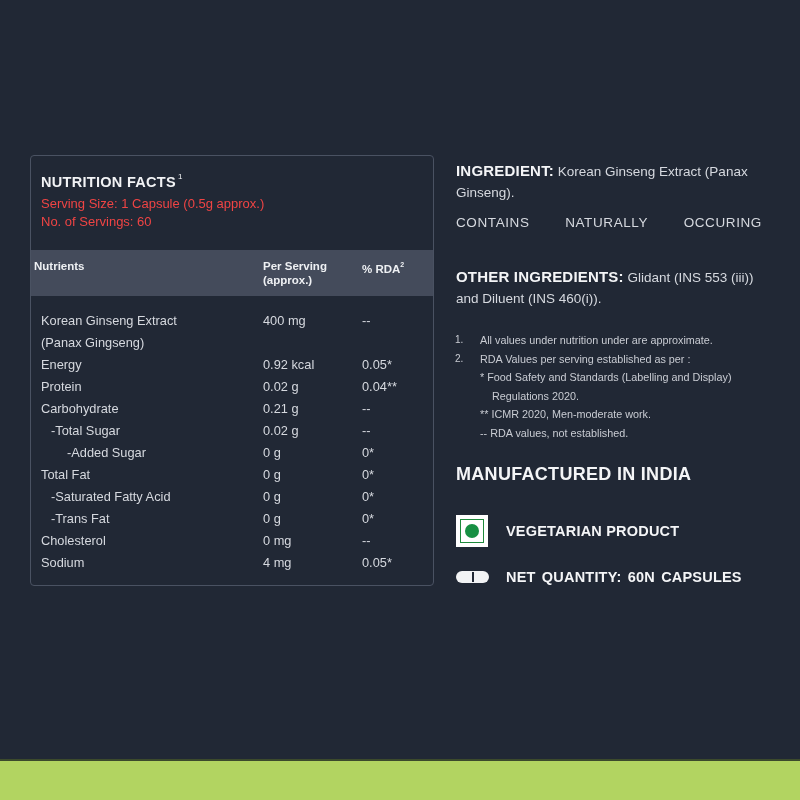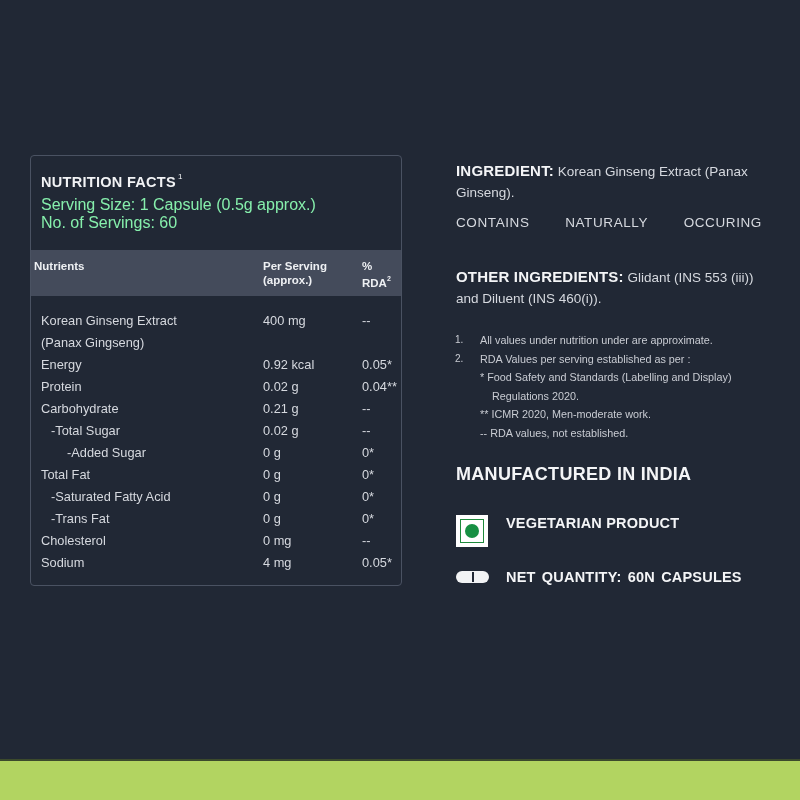--- a/index.html
+++ b/index.html
@@ -9,30 +9,30 @@
     font-family: "Liberation Sans", "DejaVu Sans", sans-serif;
     color: #d6d9df;
     position: relative;
   }
   .page { position: absolute; left: 0; top: 0; width: 800px; height: 760px; background: #212835; }
   .bottom-band { position: absolute; left: 0; top: 761px; width: 800px; height: 39px; background: #b2d461; }
   .bottom-band-edge { position: absolute; left: 0; top: 759px; width: 800px; height: 2px; background: #3c4a2c; }
 
   
   .card {
-    position: absolute; left: 30px; top: 155px; width: 372px; height: 431px;
+    position: absolute; left: 30px; top: 155px; width: 404px; height: 431px;
     border: 1.5px solid #4a5262; border-radius: 4px; background: #212835;
     overflow: hidden;
   }
   .card-title {
     position: absolute; left: 10px; top: 18px;
     font-weight: bold; font-size: 14.5px; color: #f2f3f5; letter-spacing: 0.3px;
   }
   .card-title sup { font-size: 8px; font-weight: normal; position: relative; top: -2px; margin-left: 2px; }
-  .card-sub { position: absolute; left: 10px; font-size: 16px; color: #86efac; }
+  .card-sub { position: absolute; left: 10px; font-size: 13px; color: #ef4444; }
   .card-sub.s1 { top: 40px; }
   .card-sub.s2 { top: 58px; }
 
   .thead {
     position: absolute; left: 0; top: 94px; width: 100%; height: 46px;
     background: #444b5b;
   }
   .th { position: absolute; top: 9px; font-weight: bold; font-size: 11.5px; color: #eef0f3; line-height: 14px; }
   .th.c1 { left: 3px; }
   .th.c2 { left: 232px; }
@@ -56,21 +56,21 @@
   .other b { font-size: 15px; color: #f4f5f7; letter-spacing: 0.2px; }
 
   .notes { position: absolute; left: 455px; top: 331px; width: 330px; font-size: 10.8px; color: #c9ccd3; line-height: 18.5px; }
   .note { position: relative; padding-left: 25px; }
   .note .num { position: absolute; left: 0; top: 0; font-size: 10px; }
   .note.sub { padding-left: 25px; }
   .note.sub2 { padding-left: 37px; }
 
   .manuf { position: absolute; left: 456px; top: 464px; font-size: 18px; font-weight: bold; color: #f4f5f7; letter-spacing: 0.3px; }
 
-  .veg-row { position: absolute; left: 456px; top: 515px; height: 32px; display: flex; }
+  .veg-row { position: absolute; left: 456px; top: 515px; height: 32px; display: flex; align-items: center; }
   .veg-icon {
     width: 32px; height: 32px; background: #ffffff; border: 2px solid #ffffff; position: relative;
   }
   .veg-icon .inner {
     position: absolute; left: 2px; top: 2px; right: 2px; bottom: 2px; border: 1.5px solid #1e8a3c; background: #fff;
   }
   .veg-icon .dot {
     position: absolute; left: 50%; top: 50%; width: 14px; height: 14px; margin: -7px 0 0 -7px; border-radius: 50%; background: #179043;
   }
   .veg-label { margin-left: 18px; font-size: 14.5px; font-weight: bold; color: #f4f5f7; letter-spacing: 0.2px; }

